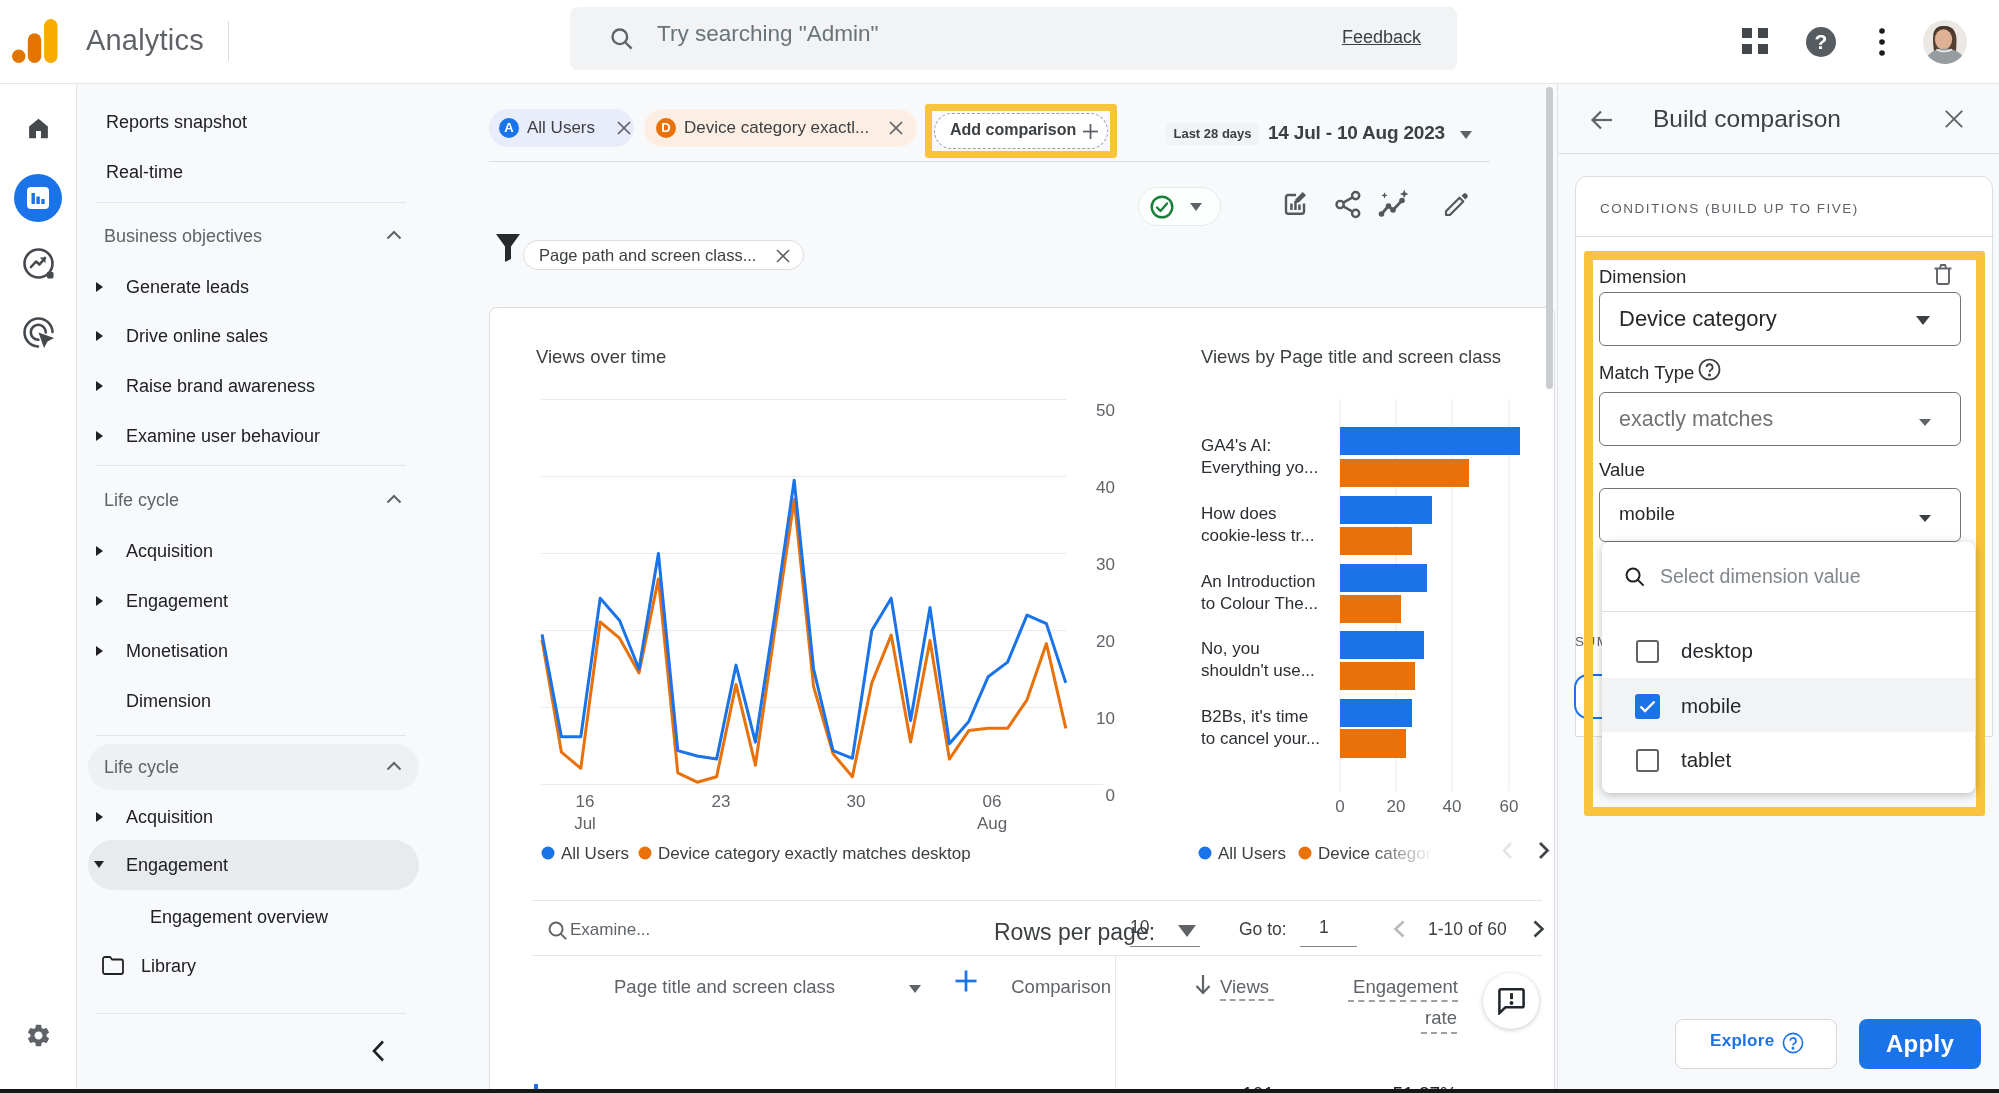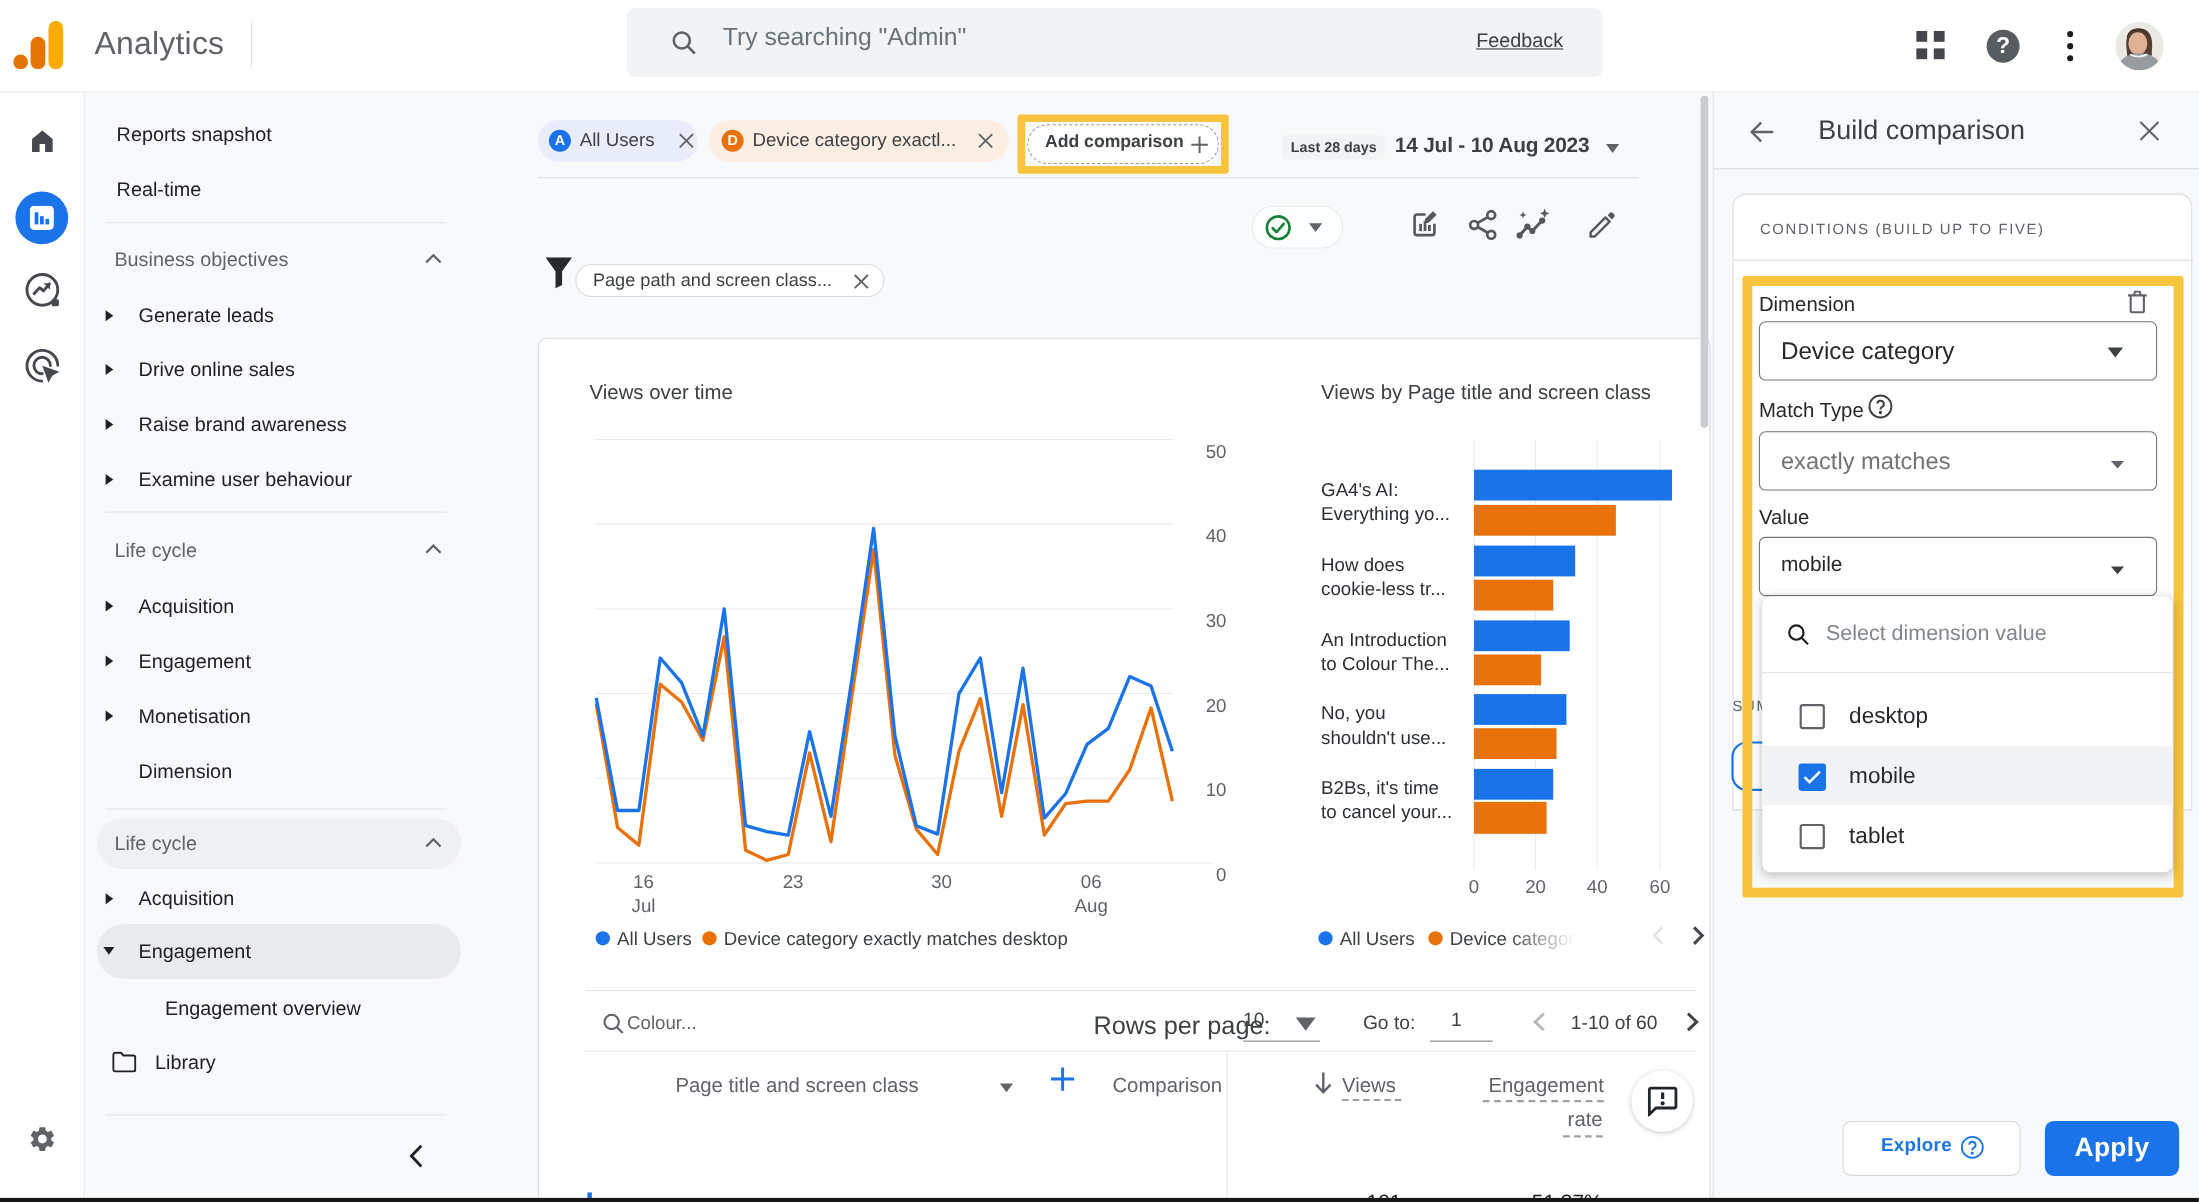--- a/index.html
+++ b/index.html
@@ -330,21 +330,21 @@
       </defs>
     <path d="M1021 535 L1014 542.5 L1021 550" fill="none" stroke="#e3e5e8" stroke-width="2.6"></path>
     <path d="M1050 535 L1057.5 542.5 L1050 550" fill="none" stroke="#43474b" stroke-width="2.8"></path>
   </svg>
 
   <div class="abs" style="left:42px;top:592px;width:1010px;border-top:1px solid #e3e5e8"></div>
   <svg class="abs" style="left:56px;top:611px" width="23" height="23" viewBox="0 0 24 24" fill="none" stroke="#5f6368" stroke-width="2">
       <circle cx="10.5" cy="10.5" r="6.8"></circle>
       <line x1="15.5" y1="15.5" x2="21" y2="21"></line>
     </svg>
-  <div class="abs" style="left:80px;top:612px;font-size:17px;color:#5f6368">Colour...</div>
+  <div class="abs" style="left:80px;top:612px;font-size:17px;color:#5f6368">Examine...</div>
   <div class="abs" style="left:504px;top:611px;font-size:23px;color:#3c4043">Rows per page:</div>
   <div class="abs" style="left:640px;top:609px;font-size:17.5px;color:#3c4043">10</div>
   <div class="abs" style="left:640px;top:638px;width:70px;border-top:1.5px solid #80868b"></div>
   <div class="abs" style="left:688px;top:617px;width:0;height:0;border-top:12px solid #5f6368;border-left:9.5px solid transparent;border-right:9.5px solid transparent"></div>
   <div class="abs" style="left:749px;top:611px;font-size:17.5px;color:#3c4043">Go to:</div>
   <div class="abs" style="left:829px;top:609px;font-size:17.5px;color:#3c4043">1</div>
   <div class="abs" style="left:810px;top:638px;width:57px;border-top:1.5px solid #80868b"></div>
   <svg class="abs" style="left:903px;top:612px" width="12" height="18" viewBox="0 0 12 18" fill="none" stroke="#b7babd" stroke-width="2.6">
       <path d="M10.5 1.5 L2.5 9 L10.5 16.5"></path>
     </svg>

